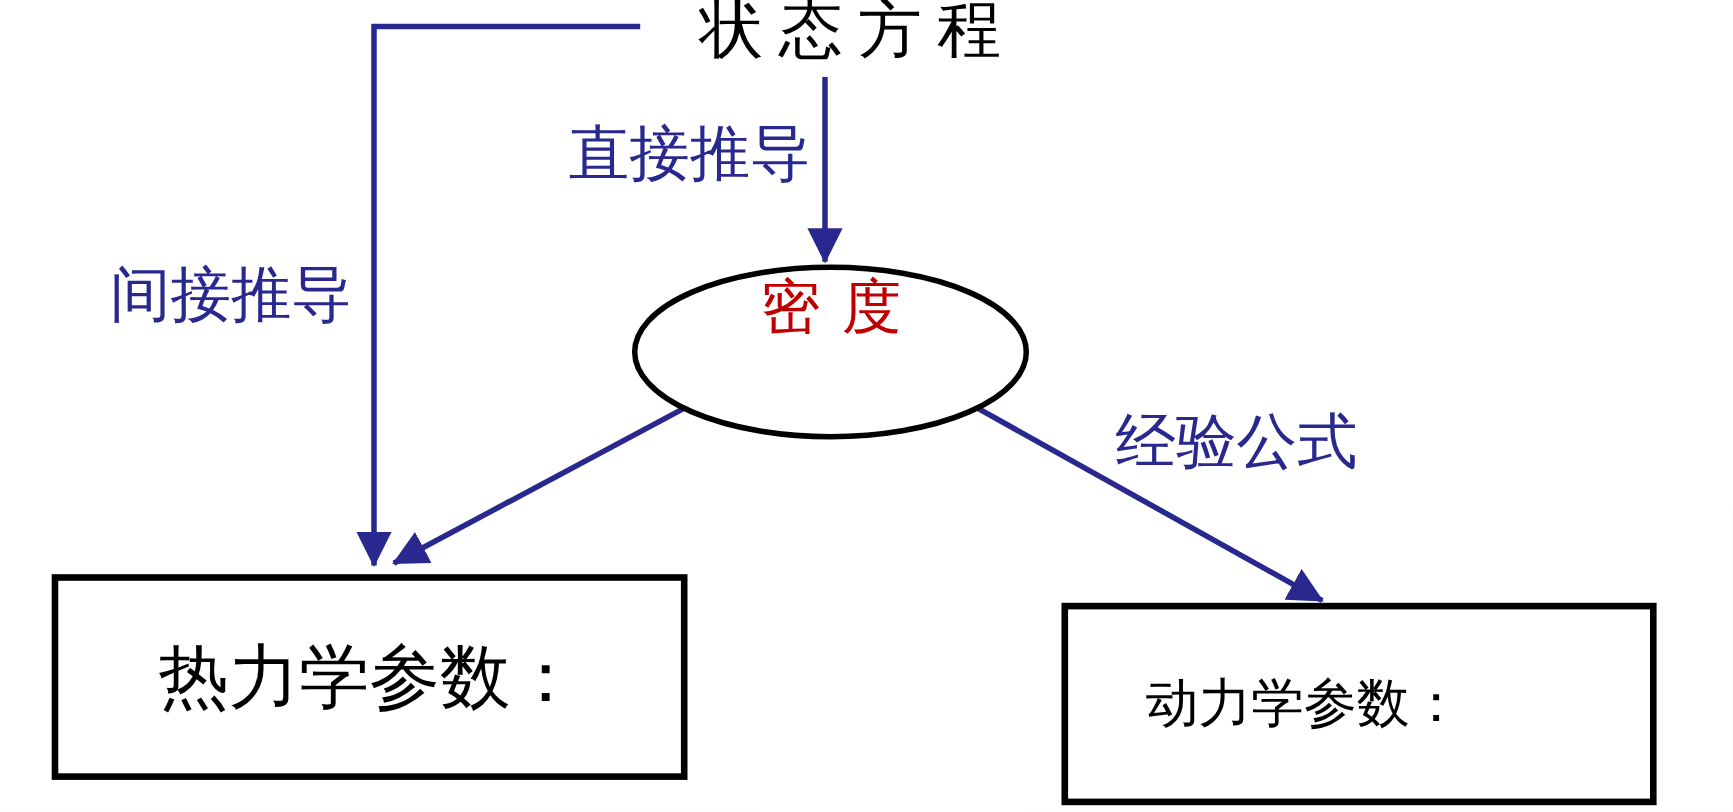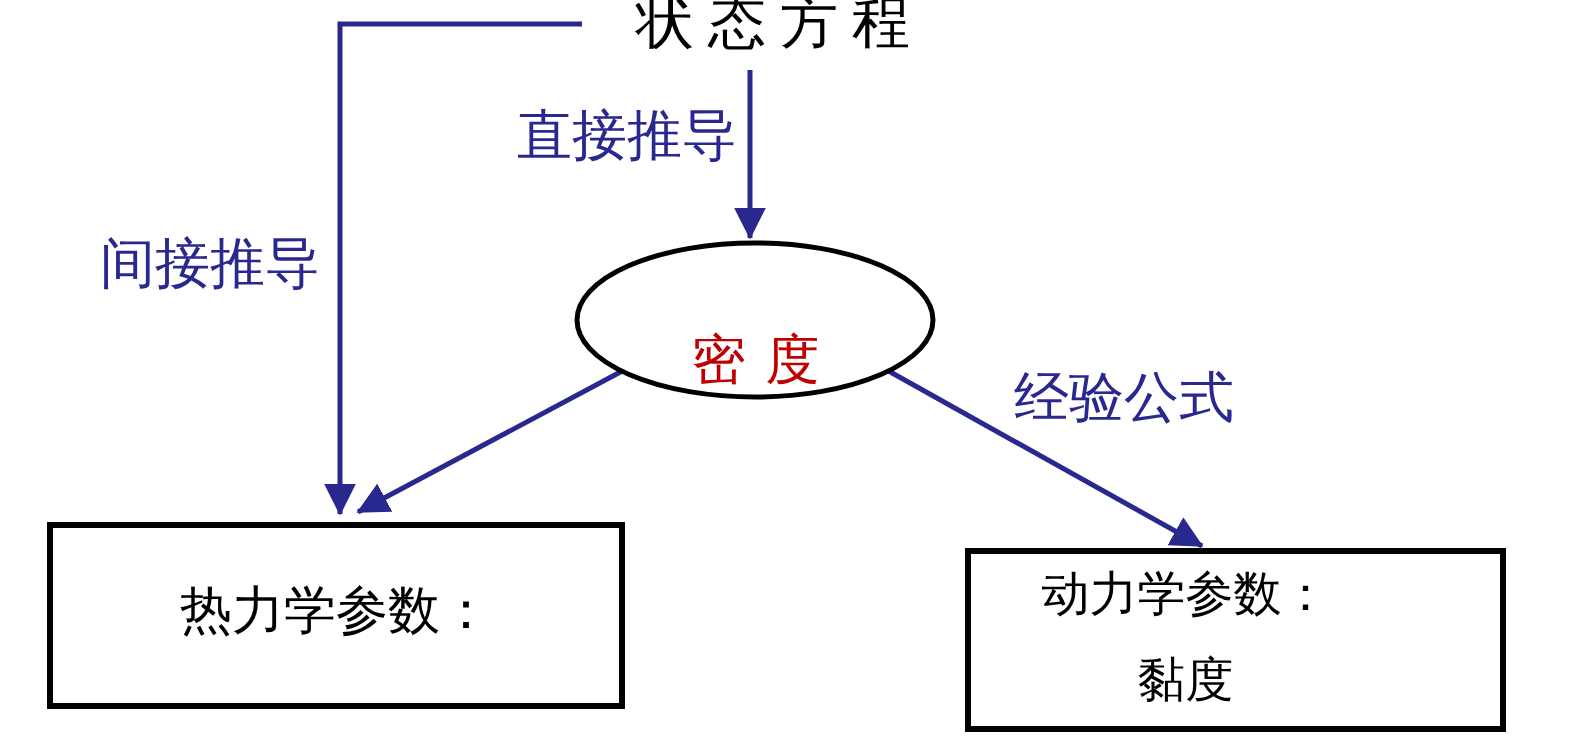--- a/index.html
+++ b/index.html
@@ -11,21 +11,21 @@
     --node-border: #000000;
   }
   * { margin: 0; padding: 0; box-sizing: border-box; }
   body { background: #f4f4f4; }
   .canvas {
     position: relative;
     width: 1575px;
     height: 738px;
     background: var(--background);
     overflow: hidden;
-    font-family: Liberation Mono, monospace;
+    font-family: Liberation Sans, sans-serif;
     color: var(--node-text);
   }
   .connector-layer {
     position: absolute;
     inset: 0;
     width: 100%;
     height: 100%;
   }
   .connector {
     stroke: var(--connector);
@@ -53,40 +53,40 @@
     color: var(--edge-label);
   }
   .direct-label    { left: 517px;  top: 112px; text-align: right; }
   .indirect-label  { left: 100px;  top: 240px; }
   .empirical-label { left: 1014px; top: 374px; }
   .density-wrap {
     position: absolute;
     left: 578px; top: 243px;
     width: 355px; height: 154px;
     display: flex;
-    align-items: flex-end;
+    align-items: flex-start;
     justify-content: center;
     font-size: 54px;
     color: var(--density-text);
   }
   .density-wrap span { letter-spacing: 20px; margin-right: -20px; }
   .node-box {
     position: absolute;
     border: 6px solid var(--node-border);
     background: var(--background);
     display: flex;
     flex-direction: column;
     align-items: center;
     justify-content: center;
     text-align: center;
   }
   .thermo-box {
     left: 47px; top: 522px;
     width: 578px; height: 187px;
-    font-size: 52px;
+    font-size: 64px;
     line-height: 1.7;
   }
   .thermo-box .items { letter-spacing: 5px; }
   .kinetic-box {
     left: 965px; top: 548px;
     width: 541px; height: 184px;
     font-size: 48px;
     line-height: 1.8;
     padding-right: 100px;
   }
@@ -125,16 +125,15 @@
   <div class="density-wrap">
     <span>密度</span>
   </div>
 
   <div class="node-box thermo-box">
     <div class="title">热力学参数：</div>
   </div>
 
   <div class="node-box kinetic-box">
     <div class="title">动力学参数：</div>
-    <div class="items">黏度</div>
   </div>
 
 </div>
 
 </body></html>

